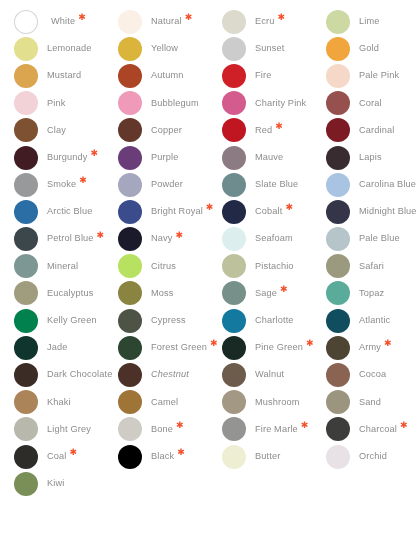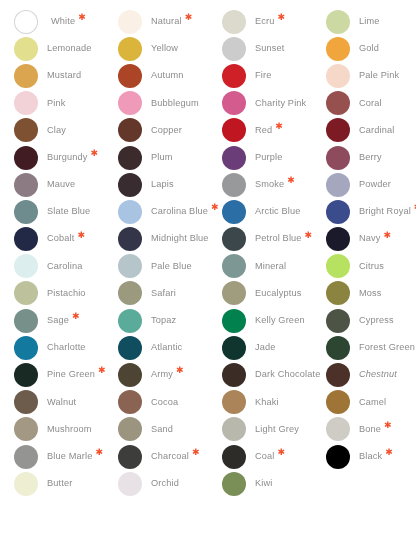--- a/index.html
+++ b/index.html
@@ -142,32 +142,24 @@
     <div class="swatch-item">
       <span class="swatch-dot" style="background: rgb(125, 27, 36);"></span>
       <span class="swatch-label" style="color: rgb(140, 140, 140);">Cardinal</span>
     </div>
     <div class="swatch-item">
       <span class="swatch-dot" style="background: rgb(66, 28, 35);"></span>
       <span class="swatch-label" style="color: rgb(140, 140, 140);">Burgundy</span>
       <span class="swatch-star" style="color: rgb(244, 81, 44);">✱</span>
     </div>
     <div class="swatch-item">
-      <span class="swatch-dot" style="background: rgb(60, 43, 44);"></span>
-      <span class="swatch-label" style="color: rgb(140, 140, 140);">Plum</span>
-    </div>
-    <div class="swatch-item">
       <span class="swatch-dot" style="background: rgb(107, 61, 120);"></span>
       <span class="swatch-label" style="color: rgb(140, 140, 140);">Purple</span>
     </div>
     <div class="swatch-item">
-      <span class="swatch-dot" style="background: rgb(142, 75, 93);"></span>
-      <span class="swatch-label" style="color: rgb(140, 140, 140);">Berry</span>
-    </div>
-    <div class="swatch-item">
       <span class="swatch-dot" style="background: rgb(141, 123, 131);"></span>
       <span class="swatch-label" style="color: rgb(140, 140, 140);">Mauve</span>
     </div>
     <div class="swatch-item">
       <span class="swatch-dot" style="background: rgb(56, 44, 49);"></span>
       <span class="swatch-label" style="color: rgb(140, 140, 140);">Lapis</span>
     </div>
     <div class="swatch-item">
       <span class="swatch-dot" style="background: rgb(151, 153, 155);"></span>
       <span class="swatch-label" style="color: rgb(140, 140, 140);">Smoke</span>
@@ -209,21 +201,21 @@
       <span class="swatch-label" style="color: rgb(140, 140, 140);">Petrol Blue</span>
       <span class="swatch-star" style="color: rgb(244, 81, 44);">✱</span>
     </div>
     <div class="swatch-item">
       <span class="swatch-dot" style="background: rgb(26, 26, 42);"></span>
       <span class="swatch-label" style="color: rgb(140, 140, 140);">Navy</span>
       <span class="swatch-star" style="color: rgb(244, 81, 44);">✱</span>
     </div>
     <div class="swatch-item">
       <span class="swatch-dot" style="background: rgb(220, 239, 238);"></span>
-      <span class="swatch-label" style="color: rgb(140, 140, 140);">Carolina</span>
+      <span class="swatch-label" style="color: rgb(140, 140, 140);">Seafoam</span>
     </div>
     <div class="swatch-item">
       <span class="swatch-dot" style="background: rgb(181, 197, 202);"></span>
       <span class="swatch-label" style="color: rgb(140, 140, 140);">Pale Blue</span>
     </div>
     <div class="swatch-item">
       <span class="swatch-dot" style="background: rgb(125, 151, 148);"></span>
       <span class="swatch-label" style="color: rgb(140, 140, 140);">Mineral</span>
     </div>
     <div class="swatch-item">
@@ -326,21 +318,21 @@
       <span class="swatch-dot" style="background: rgb(184, 184, 173);"></span>
       <span class="swatch-label" style="color: rgb(140, 140, 140);">Light Grey</span>
     </div>
     <div class="swatch-item">
       <span class="swatch-dot" style="background: rgb(207, 204, 198);"></span>
       <span class="swatch-label" style="color: rgb(140, 140, 140);">Bone</span>
       <span class="swatch-star" style="color: rgb(244, 81, 44);">✱</span>
     </div>
     <div class="swatch-item">
       <span class="swatch-dot" style="background: rgb(148, 148, 146);"></span>
-      <span class="swatch-label" style="color: rgb(140, 140, 140);">Blue Marle</span>
+      <span class="swatch-label" style="color: rgb(140, 140, 140);">Fire Marle</span>
       <span class="swatch-star" style="color: rgb(244, 81, 44);">✱</span>
     </div>
     <div class="swatch-item">
       <span class="swatch-dot" style="background: rgb(61, 61, 60);"></span>
       <span class="swatch-label" style="color: rgb(140, 140, 140);">Charcoal</span>
       <span class="swatch-star" style="color: rgb(244, 81, 44);">✱</span>
     </div>
     <div class="swatch-item">
       <span class="swatch-dot" style="background: rgb(46, 44, 41);"></span>
       <span class="swatch-label" style="color: rgb(140, 140, 140);">Coal</span>

